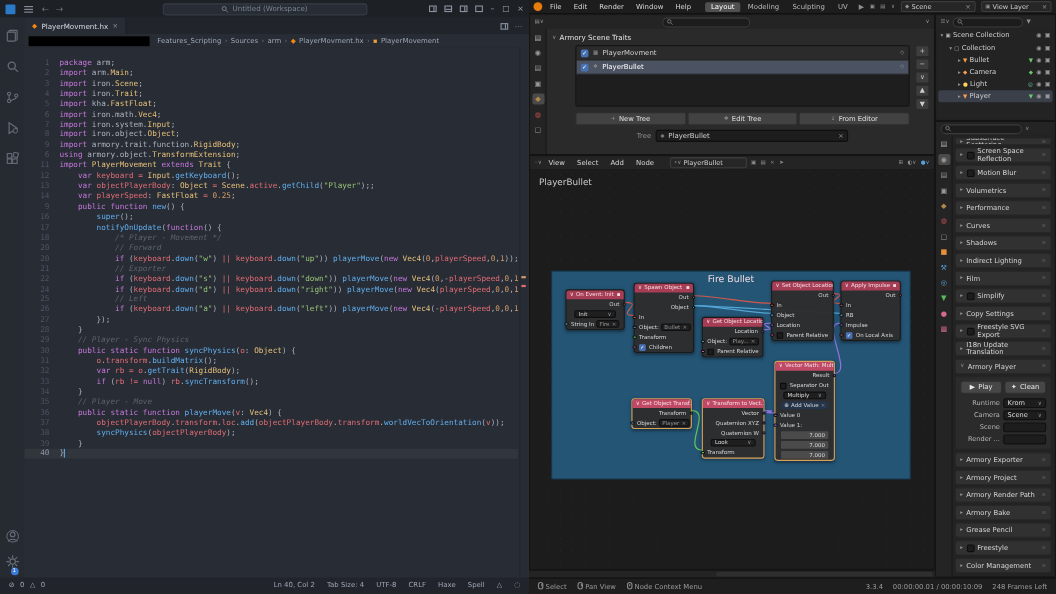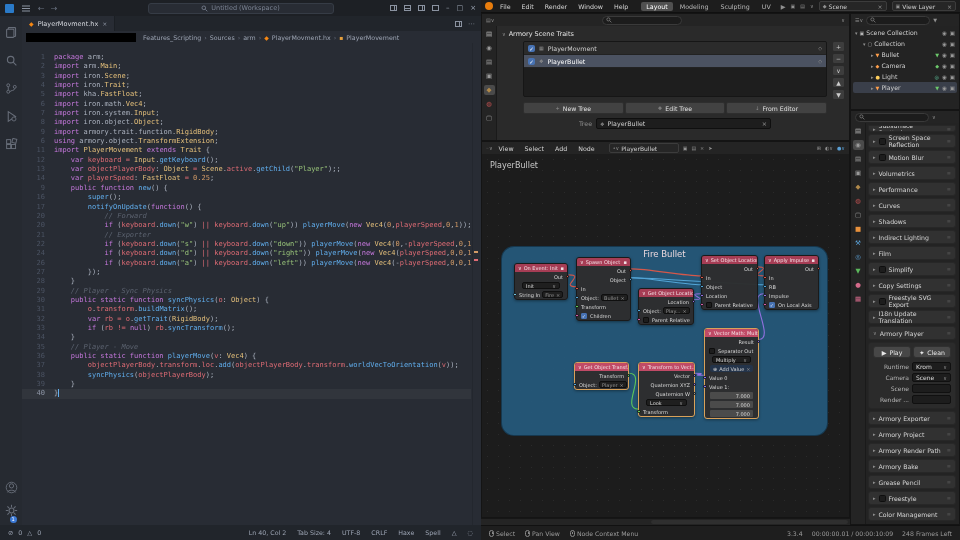--- a/index.html
+++ b/index.html
@@ -75,21 +75,21 @@
 .sidebtns{position:absolute;right:4px;top:15px;display:flex;flex-direction:column;gap:1px}
 .sq-btn{width:13px;height:11px;background:#3d3d3d;border:1px solid #2a2a2a;border-radius:2px;color:#ccc;font-size:6px;display:flex;align-items:center;justify-content:center}
 .tree-btns{position:absolute;left:26px;right:22px;top:76px;display:flex;gap:1px}
 .b-btn{flex:1;height:12px;background:#424242;border:1px solid #2e2e2e;border-radius:2px;display:flex;align-items:center;justify-content:center;gap:3px;font-size:6.2px;color:#e0e0e0}
 .tree-row{position:absolute;left:26px;right:22px;top:92px;display:flex;align-items:center;justify-content:center;gap:4px;font-size:6.3px}
 .tree-field{width:175px;height:11px;background:#1d1d1d;border:1px solid #0f0f0f;border-radius:2px;display:flex;align-items:center;gap:3px;padding:0 3px}
 
 #node-ed{left:0;top:141px;width:369px;height:377px;background:#1c1c1c;border:1px solid #141414}
 .ne-canvas{position:absolute;top:12px;left:0;right:0;bottom:0;background:#1c1c1c;background-image:radial-gradient(#2a2a2a 0.6px,transparent 0.7px);background-size:11px 11px;overflow:hidden}
 .ne-label{position:absolute;left:8px;top:7px;font-size:8px;color:#c9c9c9}
-.frame{position:absolute;background:rgba(37,90,125,.92);border-radius:13px;border:1px solid rgba(20,50,70,.8)}
+.frame{position:absolute;background:rgba(37,90,125,.92);border-radius:1px;border:1px solid rgba(20,50,70,.8)}
 .frame-title{text-align:center;font-size:8.5px;color:#ecd9de;padding-top:2px}
 .links-svg{position:absolute;left:0;top:0;width:100%;height:100%}
 .node{position:absolute;background:rgba(45,45,45,.97);border:1px solid #1a1a1a;border-radius:3px;font-size:5px;color:#d8d8d8;box-shadow:0 1px 3px rgba(0,0,0,.4)}
 .node.sel{border-color:#d8a15a}
 .n-head{height:8px;background:#a63d55;border-radius:2px 2px 0 0;display:flex;align-items:center;gap:2px;padding:0 3px;color:#f2dfe4;font-size:5px;white-space:nowrap;overflow:hidden}
 .node.sel .n-head{background:#c04a66}
 .n-head .x{margin-left:auto;flex:none}
 .n-row{height:9px;display:flex;align-items:center;padding:0 4px;position:relative;white-space:nowrap}
 .n-row.out{justify-content:flex-end}
 .sock{position:absolute;top:50%;margin-top:-1.75px;width:3.5px;height:3.5px;border-radius:50%;border:0.5px solid #111}
@@ -242,25 +242,27 @@
             <div class="line"><span class="ln">8</span><span class="tk-k">import </span><span class="tk-d">iron.object.</span><span class="tk-t">Object</span><span class="tk-d">;</span></div>
             <div class="line"><span class="ln">9</span><span class="tk-k">import </span><span class="tk-d">armory.trait.function.</span><span class="tk-t">RigidBody</span><span class="tk-d">;</span></div>
             <div class="line"><span class="ln">6</span><span class="tk-k">using </span><span class="tk-d">armory.object.</span><span class="tk-t">TransformExtension</span><span class="tk-d">;</span></div>
             <div class="line"><span class="ln">11</span><span class="tk-k">import </span><span class="tk-t">PlayerMovement </span><span class="tk-k">extends </span><span class="tk-t">Trait </span><span class="tk-d">{</span></div>
             <div class="line"><span class="ln">12</span><span class="tk-d">    </span><span class="tk-k">var </span><span class="tk-v">keyboard </span><span class="tk-o">= </span><span class="tk-t">Input</span><span class="tk-d">.</span><span class="tk-f">getKeyboard</span><span class="tk-d">();</span></div>
             <div class="line"><span class="ln">13</span><span class="tk-d">    </span><span class="tk-k">var </span><span class="tk-v">objectPlayerBody</span><span class="tk-d">: </span><span class="tk-t">Object </span><span class="tk-o">= </span><span class="tk-t">Scene</span><span class="tk-d">.</span><span class="tk-v">active</span><span class="tk-d">.</span><span class="tk-f">getChild</span><span class="tk-d">(</span><span class="tk-s">"Player"</span><span class="tk-d">);;</span></div>
             <div class="line"><span class="ln">14</span><span class="tk-d">    </span><span class="tk-k">var </span><span class="tk-v">playerSpeed</span><span class="tk-d">: </span><span class="tk-t">FastFloat </span><span class="tk-o">= </span><span class="tk-n">0.25</span><span class="tk-d">;</span></div>
             <div class="line"><span class="ln">9</span><span class="tk-d">    </span><span class="tk-k">public function </span><span class="tk-f">new</span><span class="tk-d">() {</span></div>
             <div class="line"><span class="ln">16</span><span class="tk-d">        </span><span class="tk-f">super</span><span class="tk-d">();</span></div>
             <div class="line"><span class="ln">17</span><span class="tk-d">        </span><span class="tk-f">notifyOnUpdate</span><span class="tk-d">(</span><span class="tk-k">function</span><span class="tk-d">() {</span></div>
+            <div class="line"><span class="ln">18</span><span class="tk-d">            </span><span class="tk-c">/* Player - Movement */</span></div>
             <div class="line"><span class="ln">20</span><span class="tk-d">            </span><span class="tk-c">// Forward</span></div>
             <div class="line"><span class="ln">20</span><span class="tk-d">            </span><span class="tk-k">if </span><span class="tk-d">(</span><span class="tk-v">keyboard</span><span class="tk-d">.</span><span class="tk-f">down</span><span class="tk-d">(</span><span class="tk-s">"w"</span><span class="tk-d">) </span><span class="tk-o">|| </span><span class="tk-v">keyboard</span><span class="tk-d">.</span><span class="tk-f">down</span><span class="tk-d">(</span><span class="tk-s">"up"</span><span class="tk-d">)) </span><span class="tk-f">playerMove</span><span class="tk-d">(</span><span class="tk-k">new </span><span class="tk-t">Vec4</span><span class="tk-d">(</span><span class="tk-n">0</span><span class="tk-d">,</span><span class="tk-v">playerSpeed</span><span class="tk-d">,</span><span class="tk-n">0</span><span class="tk-d">,</span><span class="tk-n">1</span><span class="tk-d">));</span></div>
             <div class="line"><span class="ln">21</span><span class="tk-d">            </span><span class="tk-c">// Exporter</span></div>
             <div class="line"><span class="ln">22</span><span class="tk-d">            </span><span class="tk-k">if </span><span class="tk-d">(</span><span class="tk-v">keyboard</span><span class="tk-d">.</span><span class="tk-f">down</span><span class="tk-d">(</span><span class="tk-s">"s"</span><span class="tk-d">) </span><span class="tk-o">|| </span><span class="tk-v">keyboard</span><span class="tk-d">.</span><span class="tk-f">down</span><span class="tk-d">(</span><span class="tk-s">"down"</span><span class="tk-d">)) </span><span class="tk-f">playerMove</span><span class="tk-d">(</span><span class="tk-k">new </span><span class="tk-t">Vec4</span><span class="tk-d">(</span><span class="tk-n">0</span><span class="tk-d">,-</span><span class="tk-v">playerSpeed</span><span class="tk-d">,</span><span class="tk-n">0</span><span class="tk-d">,</span><span class="tk-n">1</span><span class="tk-d">));</span></div>
             <div class="line"><span class="ln">24</span><span class="tk-d">            </span><span class="tk-k">if </span><span class="tk-d">(</span><span class="tk-v">keyboard</span><span class="tk-d">.</span><span class="tk-f">down</span><span class="tk-d">(</span><span class="tk-s">"d"</span><span class="tk-d">) </span><span class="tk-o">|| </span><span class="tk-v">keyboard</span><span class="tk-d">.</span><span class="tk-f">down</span><span class="tk-d">(</span><span class="tk-s">"right"</span><span class="tk-d">)) </span><span class="tk-f">playerMove</span><span class="tk-d">(</span><span class="tk-k">new </span><span class="tk-t">Vec4</span><span class="tk-d">(</span><span class="tk-v">playerSpeed</span><span class="tk-d">,</span><span class="tk-n">0</span><span class="tk-d">,</span><span class="tk-n">0</span><span class="tk-d">,</span><span class="tk-n">1</span><span class="tk-d">));</span></div>
+            <div class="line"><span class="ln">25</span><span class="tk-d">            </span><span class="tk-c">// Left</span></div>
             <div class="line"><span class="ln">26</span><span class="tk-d">            </span><span class="tk-k">if </span><span class="tk-d">(</span><span class="tk-v">keyboard</span><span class="tk-d">.</span><span class="tk-f">down</span><span class="tk-d">(</span><span class="tk-s">"a"</span><span class="tk-d">) </span><span class="tk-o">|| </span><span class="tk-v">keyboard</span><span class="tk-d">.</span><span class="tk-f">down</span><span class="tk-d">(</span><span class="tk-s">"left"</span><span class="tk-d">)) </span><span class="tk-f">playerMove</span><span class="tk-d">(</span><span class="tk-k">new </span><span class="tk-t">Vec4</span><span class="tk-d">(-</span><span class="tk-v">playerSpeed</span><span class="tk-d">,</span><span class="tk-n">0</span><span class="tk-d">,</span><span class="tk-n">0</span><span class="tk-d">,</span><span class="tk-n">1</span><span class="tk-d">));</span></div>
             <div class="line"><span class="ln">27</span><span class="tk-d">        });</span></div>
             <div class="line"><span class="ln">28</span><span class="tk-d">    }</span></div>
             <div class="line"><span class="ln">29</span><span class="tk-d">    </span><span class="tk-c">// Player - Sync Physics</span></div>
             <div class="line"><span class="ln">30</span><span class="tk-d">    </span><span class="tk-k">public static function </span><span class="tk-f">syncPhysics</span><span class="tk-d">(</span><span class="tk-v">o</span><span class="tk-d">: </span><span class="tk-t">Object</span><span class="tk-d">) {</span></div>
             <div class="line"><span class="ln">31</span><span class="tk-d">        </span><span class="tk-v">o</span><span class="tk-d">.</span><span class="tk-v">transform</span><span class="tk-d">.</span><span class="tk-f">buildMatrix</span><span class="tk-d">();</span></div>
             <div class="line"><span class="ln">32</span><span class="tk-d">        </span><span class="tk-k">var </span><span class="tk-v">rb </span><span class="tk-o">= </span><span class="tk-v">o</span><span class="tk-d">.</span><span class="tk-f">getTrait</span><span class="tk-d">(</span><span class="tk-t">RigidBody</span><span class="tk-d">);</span></div>
             <div class="line"><span class="ln">33</span><span class="tk-d">        </span><span class="tk-k">if </span><span class="tk-d">(</span><span class="tk-v">rb </span><span class="tk-o">!= </span><span class="tk-k">null</span><span class="tk-d">) </span><span class="tk-v">rb</span><span class="tk-d">.</span><span class="tk-f">syncTransform</span><span class="tk-d">();</span></div>
             <div class="line"><span class="ln">34</span><span class="tk-d">    }</span></div>
             <div class="line"><span class="ln">35</span><span class="tk-d">    </span><span class="tk-c">// Player - Move</span></div>

